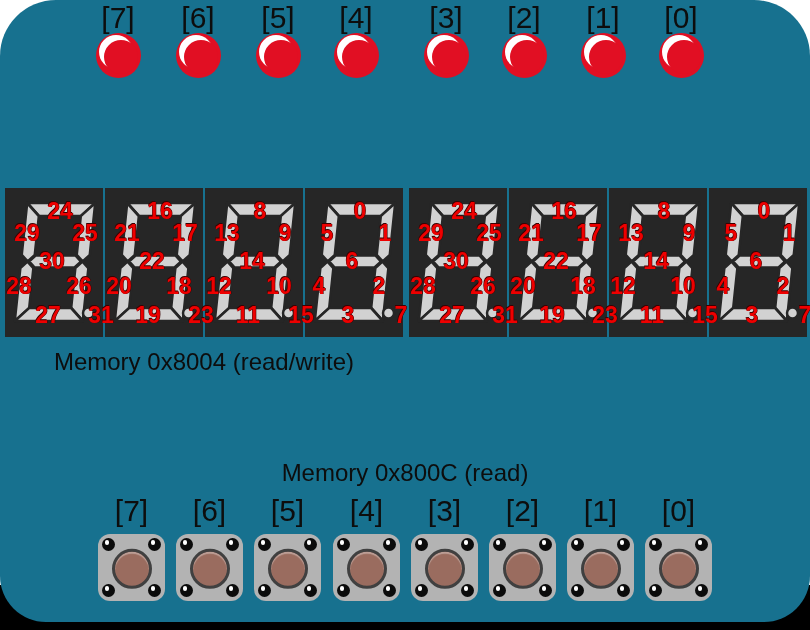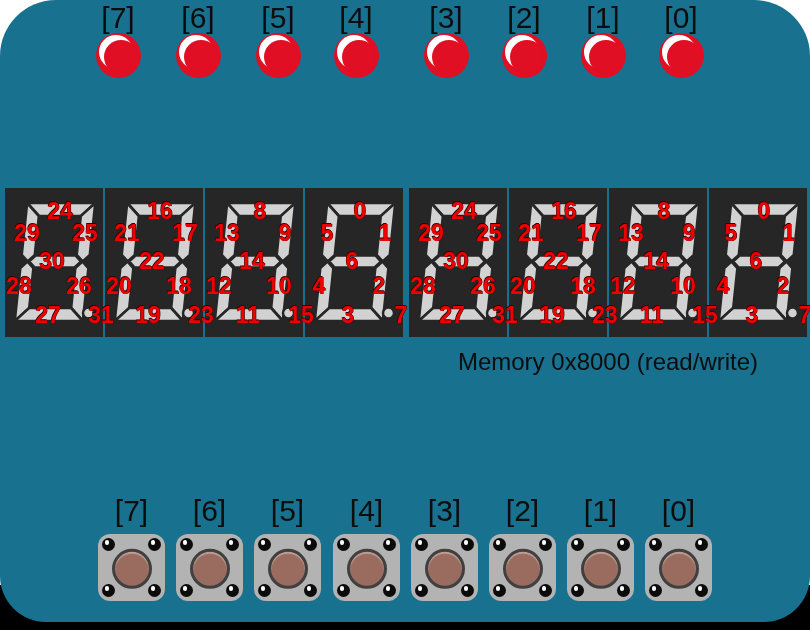--- a/index.html
+++ b/index.html
@@ -286,22 +286,23 @@
           <span class="seg-num" style="left:22px;top:45px">5</span>
           <span class="seg-num" style="left:80px;top:45px">1</span>
           <span class="seg-num" style="left:47px;top:73px">6</span>
           <span class="seg-num" style="left:14px;top:98px">4</span>
           <span class="seg-num" style="left:74px;top:98px">2</span>
           <span class="seg-num" style="left:43px;top:127px">3</span>
           <span class="seg-num" style="left:96px;top:127px">7</span>
         </div>
       </div>
 
-    <div class="caption cap-disp-right">Memory 0x8000 (read/write)</div>
-
+    <div class="caption cap-disp-left">Memory 0x8004 (read/write)</div>
+
+    <div class="caption cap-btn">Memory 0x800C (read)</div>
 
     <div class="btn-unit" style="left:98px">
       <div class="bit-label">[7]</div>
       <div class="push-button">
           <i class="pin pin-tl"></i>
           <i class="pin pin-tr"></i>
           <i class="pin pin-bl"></i>
           <i class="pin pin-br"></i>
           <div class="cap-circle"></div>
         </div>

